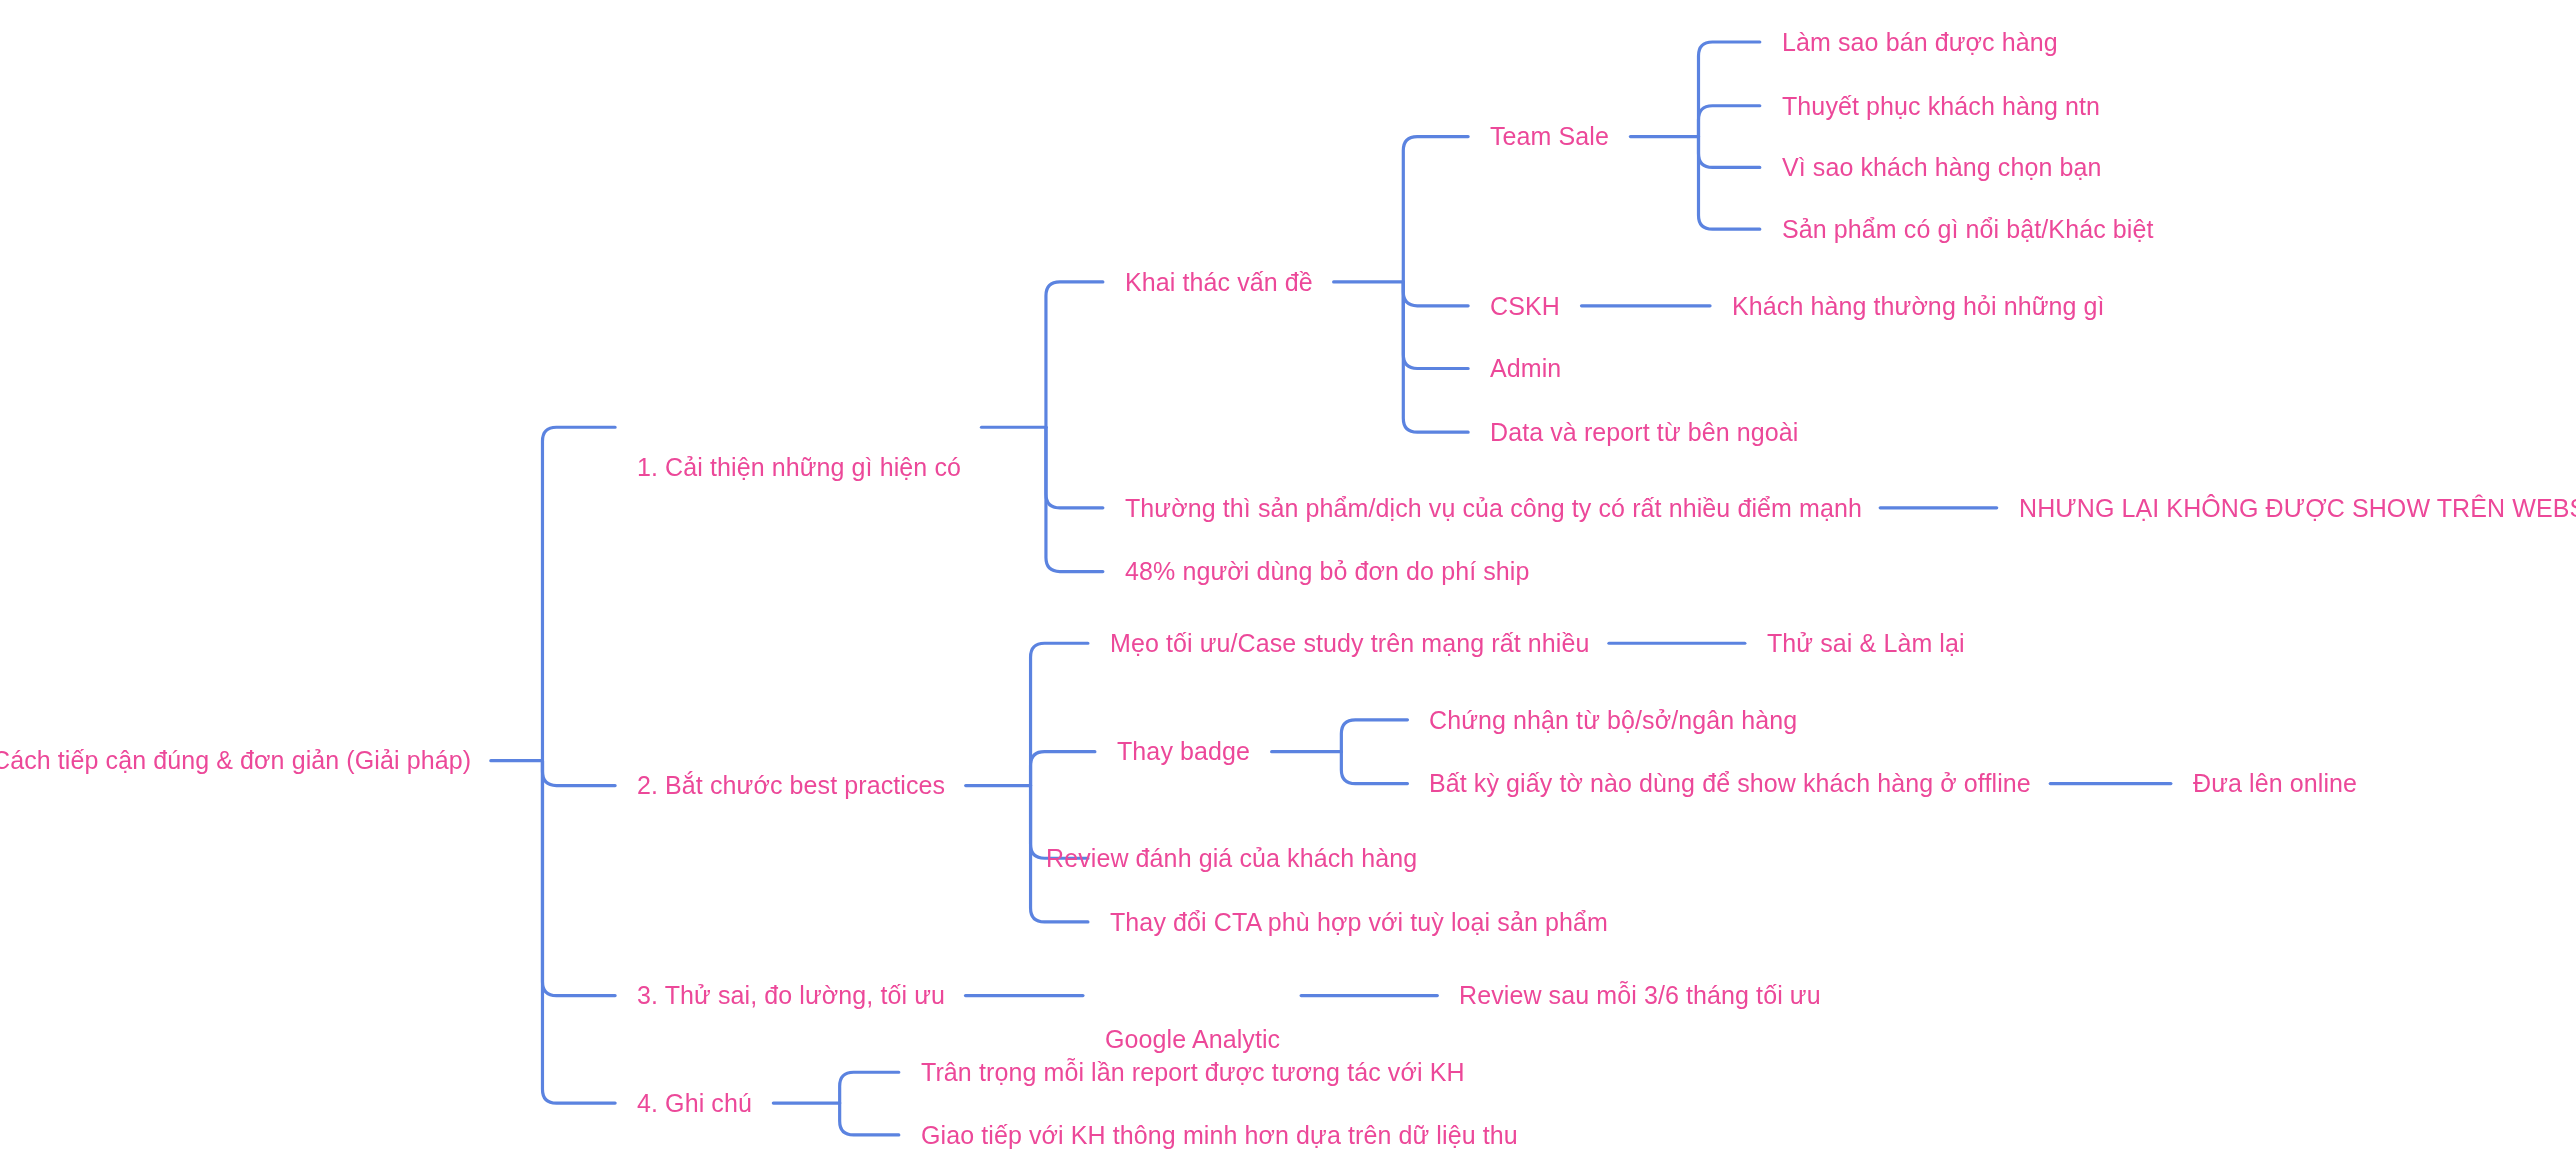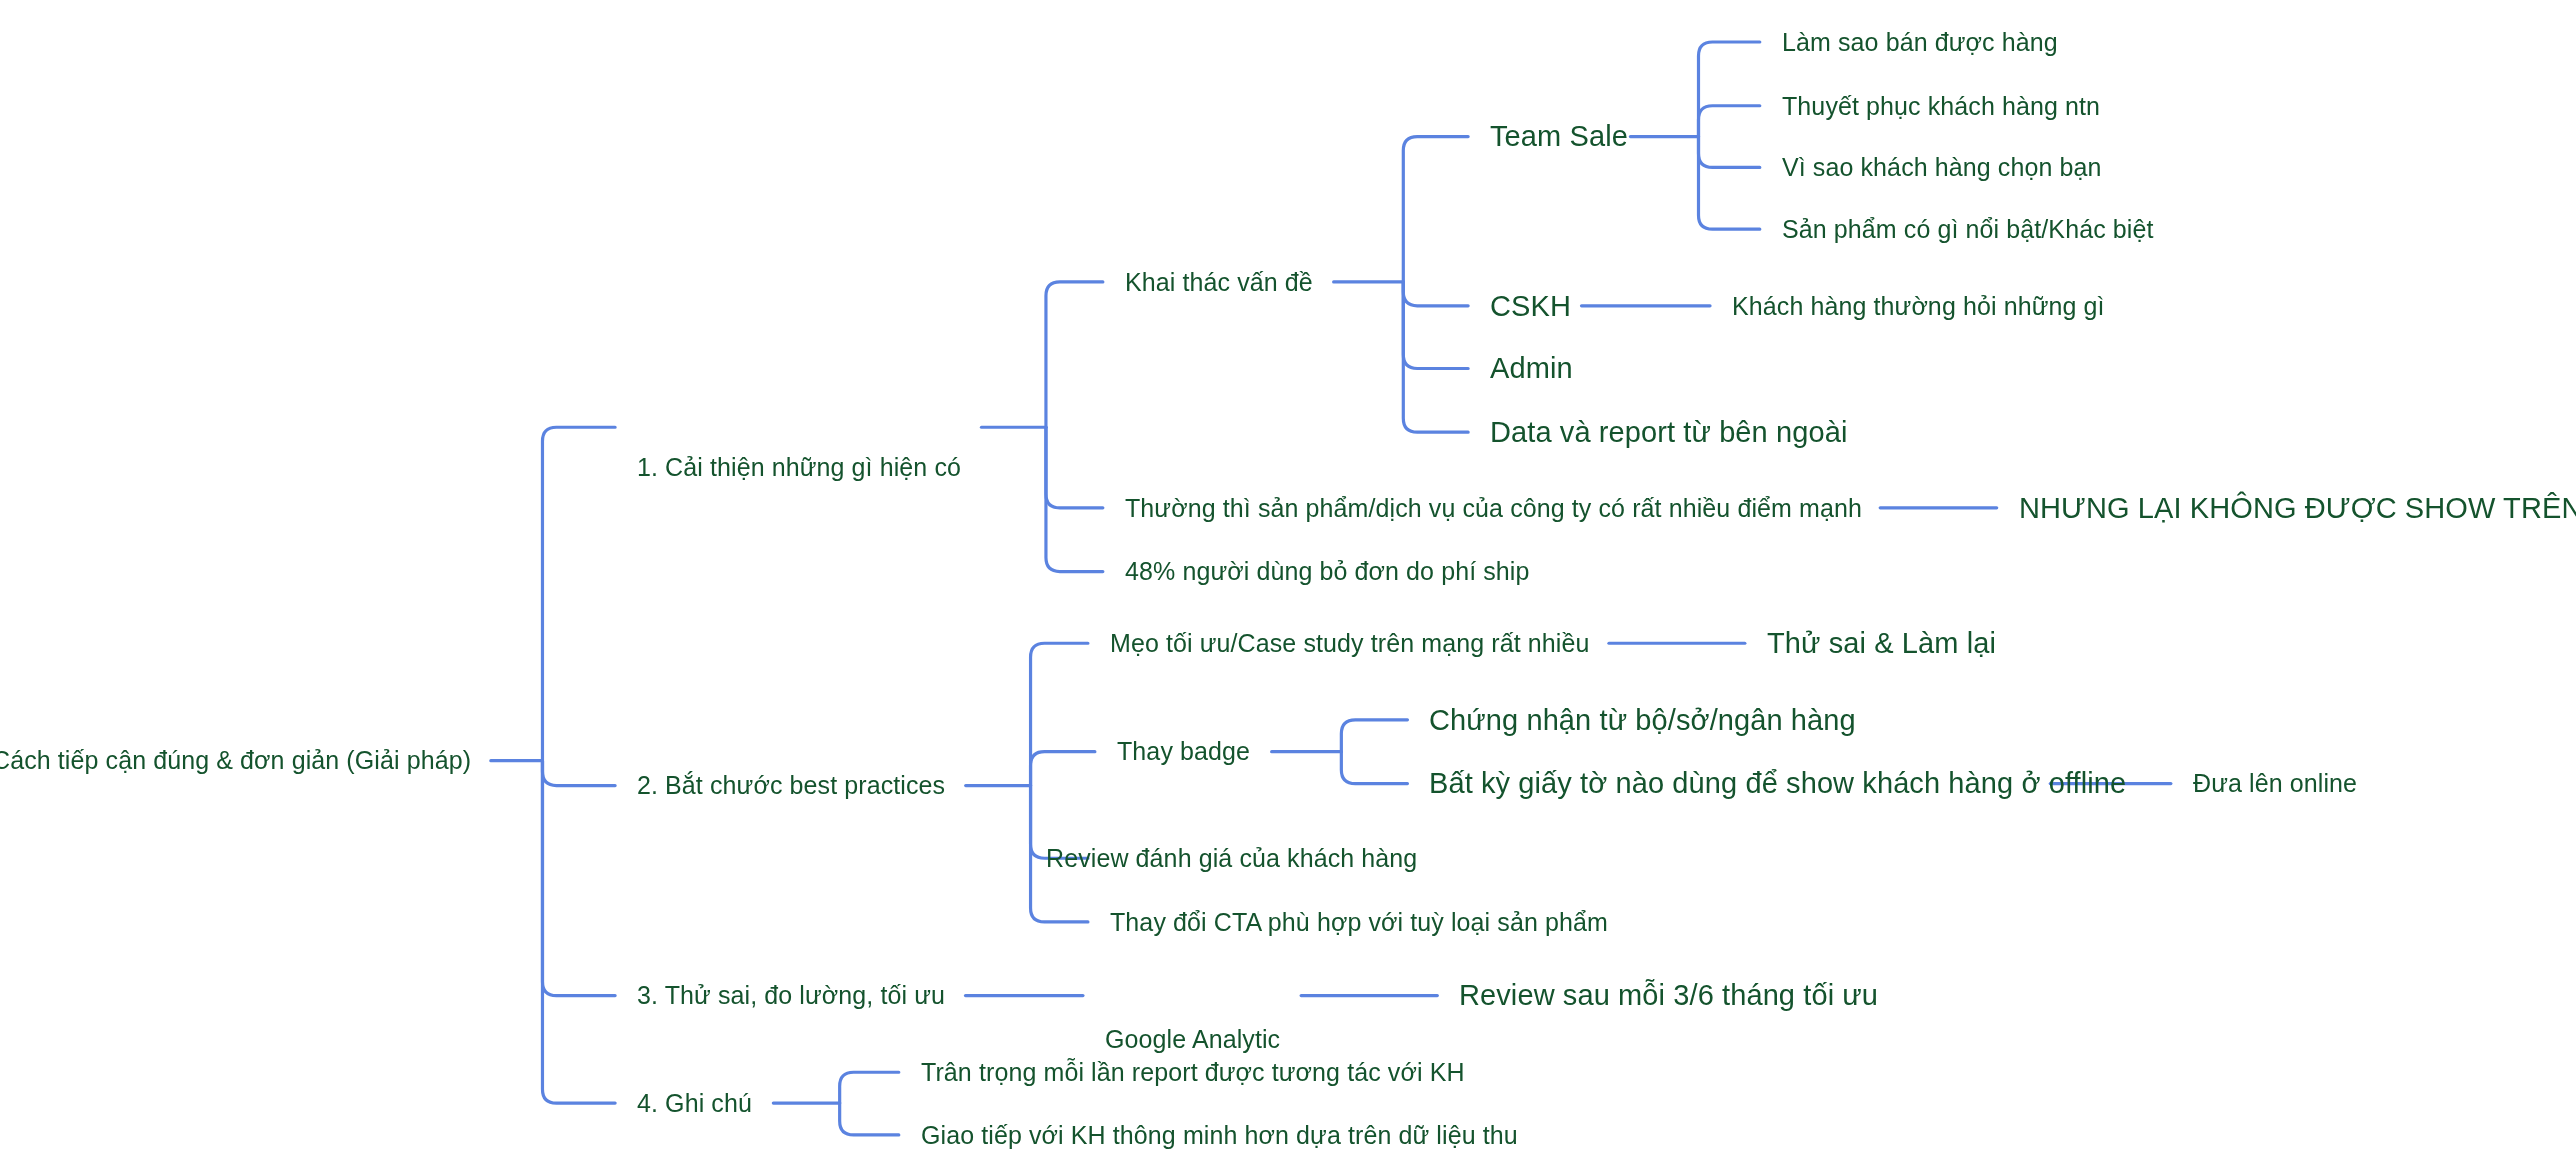--- a/index.html
+++ b/index.html
@@ -7,29 +7,29 @@
     width:2576px;height:1167px;position:relative;overflow:hidden;
     font-family:"Liberation Sans","DejaVu Sans",sans-serif;
     -webkit-font-smoothing:antialiased;
   }
   #mindmap{position:absolute;inset:0;width:2576px;height:1167px;}
   svg.links{position:absolute;left:0;top:0;width:2576px;height:1167px;pointer-events:none;}
   .node{
     position:absolute;
     transform:translateY(-50%);
     white-space:nowrap;
-    color:#14532d;
+    color:#ec4899;
     font-size:25px;
     line-height:30px;
     letter-spacing:0.1px;
   }
   .node.root{font-size:25px;}
   .node.lvl1{font-size:25px;}
   .node.lvl2{font-size:25px;}
-  .node.lvl3{font-size:29px;}
+  .node.lvl3{font-size:25px;}
   .node.lvl4{font-size:25px;}
 </style>
 </head>
 <body>
 
 <div id="mindmap">
   <svg class="links" viewBox="0 0 2588 1172" xmlns="http://www.w3.org/2000/svg">
     <g id="link-group" fill="none" stroke="#5b83e0" stroke-width="3.2" stroke-linecap="round" stroke-linejoin="round">
         <path d="M493.125 764 L545 764"></path>
         <path d="M545 764 L545 443 Q545 429 559 429 L618 429"></path>

